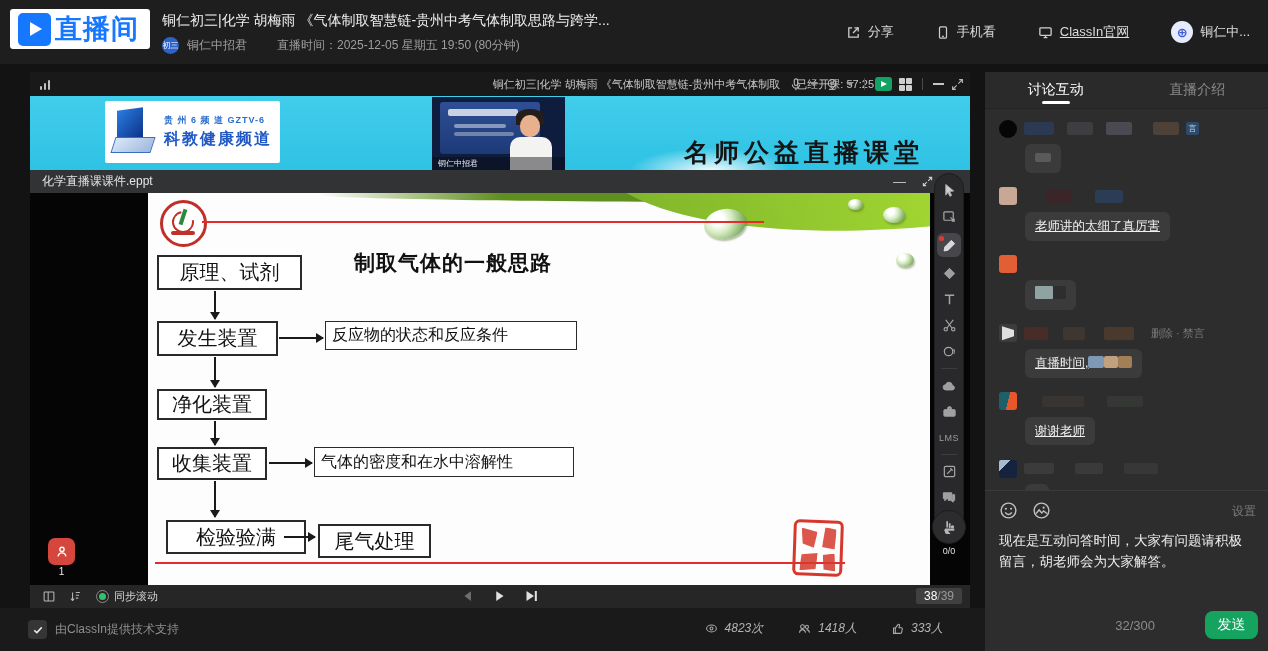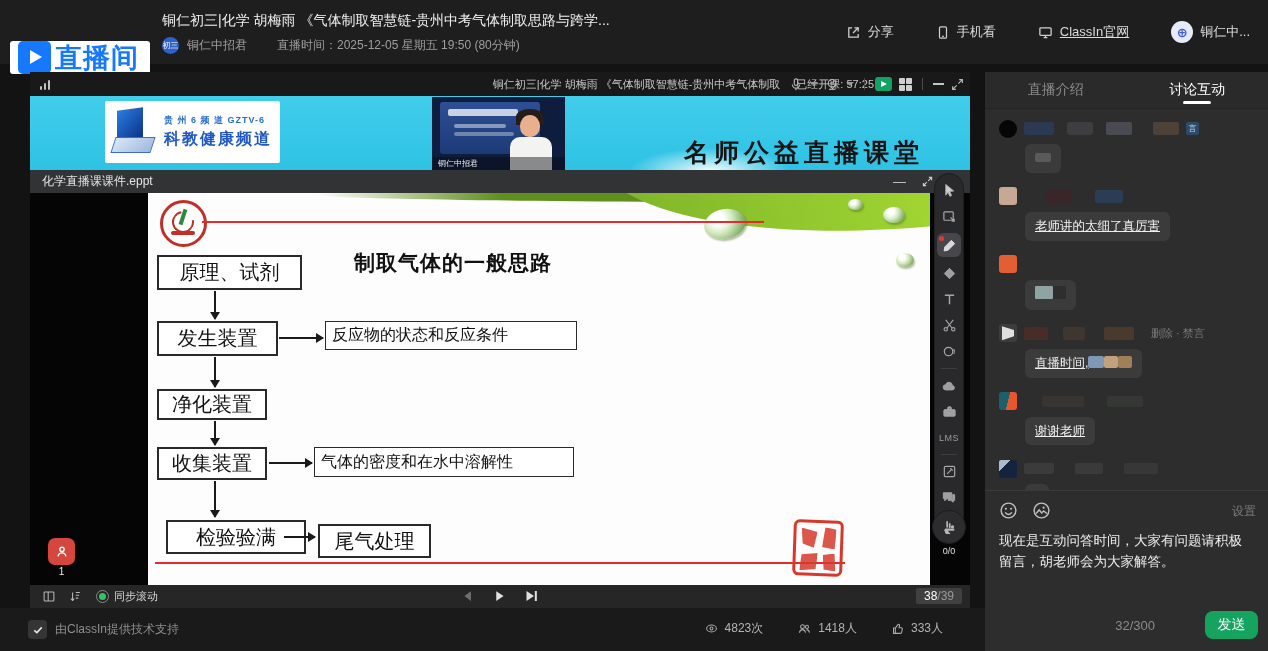--- a/index.html
+++ b/index.html
@@ -1,22 +1,22 @@
 <!DOCTYPE html>
 <html><head>
 <meta charset="utf-8">
 <style>
   * { margin:0; padding:0; box-sizing:border-box; }
   html,body { width:1268px; height:651px; overflow:hidden; background:#131313;
     font-family:"Liberation Sans","DejaVu Sans",sans-serif; }
 
   
   #header { position:absolute; left:0; top:0; width:1268px; height:64px; background:#1e1e1f; }
-  #logo-box { position:absolute; left:10px; top:9px; width:140px; height:33px; background:#fff;
-    border-radius:3px; display:flex; align-items:center; gap:4px; padding:0 8px;margin-top:32px; }
+  #logo-box { position:absolute; left:10px; top:9px; width:140px; height:40px; background:#fff;
+    border-radius:3px; display:flex; align-items:center; gap:4px; padding:0 8px; }
   #logo-play { width:33px; height:33px; background:#1677ff; border-radius:5px; position:relative; }
   #logo-play::after { content:""; position:absolute; left:12px; top:9px; border-left:12px solid #fff;
     border-top:7px solid transparent; border-bottom:7px solid transparent; }
   #logo-text { color:#1677ff; font-size:27px; font-weight:900; letter-spacing:1px; }
   #hd-title { position:absolute; left:162px; top:12px; width:640px; color:#f0f0f0; font-size:14px;
     white-space:nowrap; overflow:hidden; }
   #hd-sub { position:absolute; left:162px; top:37px; display:flex; align-items:center; gap:8px;
     color:#9e9e9e; font-size:12px; }
   .badge-circle { width:17px; height:17px; border-radius:50%; background:#2e62c8; color:#fff;
     font-size:8px; display:flex; align-items:center; justify-content:center; }
@@ -157,21 +157,21 @@
     padding:1px 8px; font-size:12px; }
   #page-cur { color:#fff; } #page-tot { color:#9a9a9a; }
 
   
   #footer { position:absolute; left:0; top:608px; width:985px; height:43px; background:#1a1a1a; }
   #powered { position:absolute; left:28px; top:12px; display:flex; align-items:center; gap:8px;
     color:#8f8f8f; font-size:12px; }
   #classin-mark { width:19px; height:19px; background:#353535; border-radius:4px; display:flex;
     align-items:center; justify-content:center; }
   #stats { position:absolute; right:42px; top:12px; display:flex; gap:34px; color:#b3b3b3; font-size:12px; }
-  .stat { display:flex; align-items:center; gap:6px; }
+  .stat { display:flex; align-items:center; gap:6px;font-style:italic; }
   .stat svg { stroke:#ababab; }
 
   
   #sidebar { position:absolute; left:985px; top:72px; width:283px; height:579px; background:#2d2d2d; }
   #side-tabs { position:absolute; left:0; top:0; width:283px; height:37px; background:#2a2a2a;
     border-bottom:1px solid #232323; display:flex; }
   .stab { flex:1; display:flex; align-items:center; justify-content:center; font-size:14px; cursor:pointer; position:relative; }
   .stab.active { color:#ffffff; }
   .stab.active::after { content:""; position:absolute; left:50%; transform:translateX(-50%); bottom:4px;
     width:28px; height:3px; background:#ffffff; border-radius:2px; }
@@ -527,22 +527,22 @@
       <svg width="14" height="13" viewBox="0 0 16 16" fill="none" stroke-width="1.3">
           <path d="M2.5 7.5h2.2V14H2.5zM4.7 13.2l1.4.8h4.9c.8 0 1.4-.5 1.5-1.2l.8-4.2c.1-.8-.5-1.5-1.3-1.5H9.3l.6-3c.1-.7-.4-1.4-1.1-1.4-.4 0-.8.2-1 .6L4.7 7.5"></path>
         </svg>
       <span>333人</span>
     </span>
   </div>
 </div>
 
 <div id="sidebar">
   <div id="side-tabs">
+    <div class="stab active">讨论互动</div>
     <div class="stab inactive">直播介绍</div>
-    <div class="stab active">讨论互动</div>
   </div>
 
   <div id="msgs">
 
     <div class="msg">
       <div class="mrow">
         <span class="avatar" style="background:#060606;border-radius:50%"></span>
         <span class="blk" style="background:#2b3a52;width:30px"></span>
         <span class="blk" style="background:#3d3d42;width:26px;margin-left:6px"></span>
         <span class="blk" style="background:#4a4a52;width:26px;margin-left:6px"></span>

